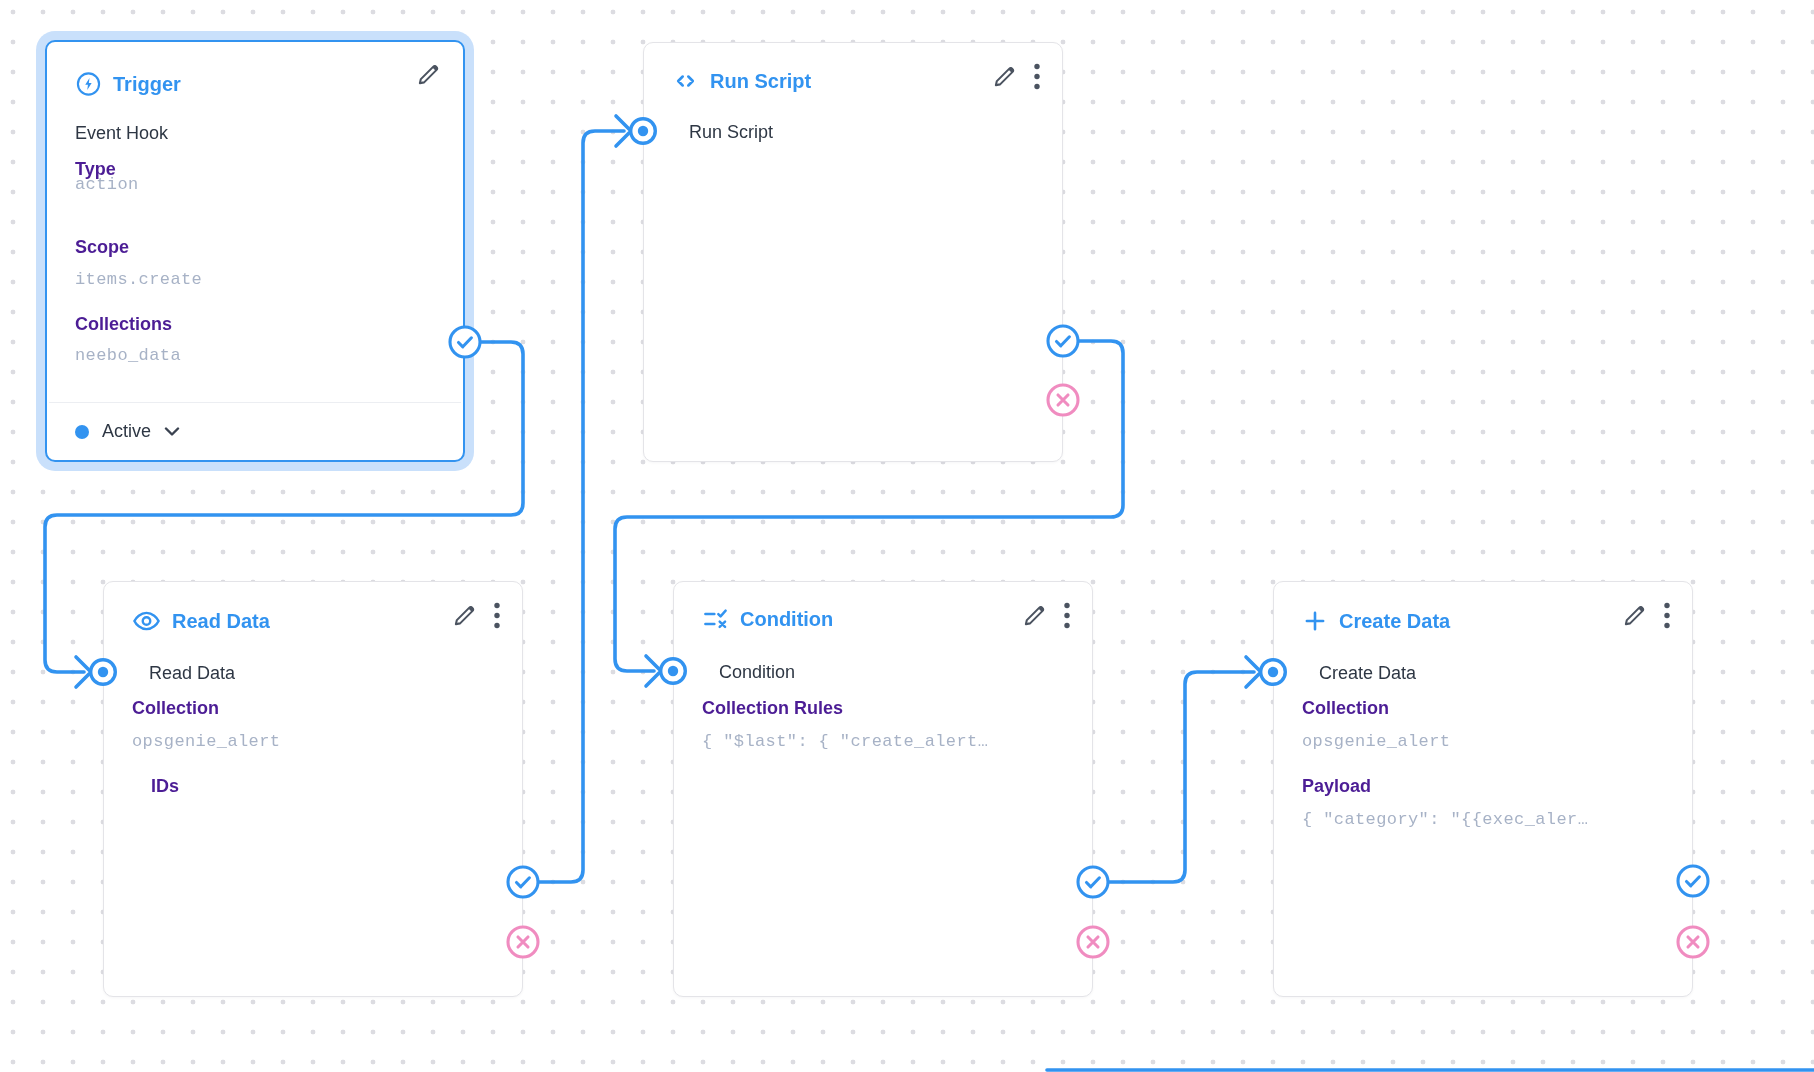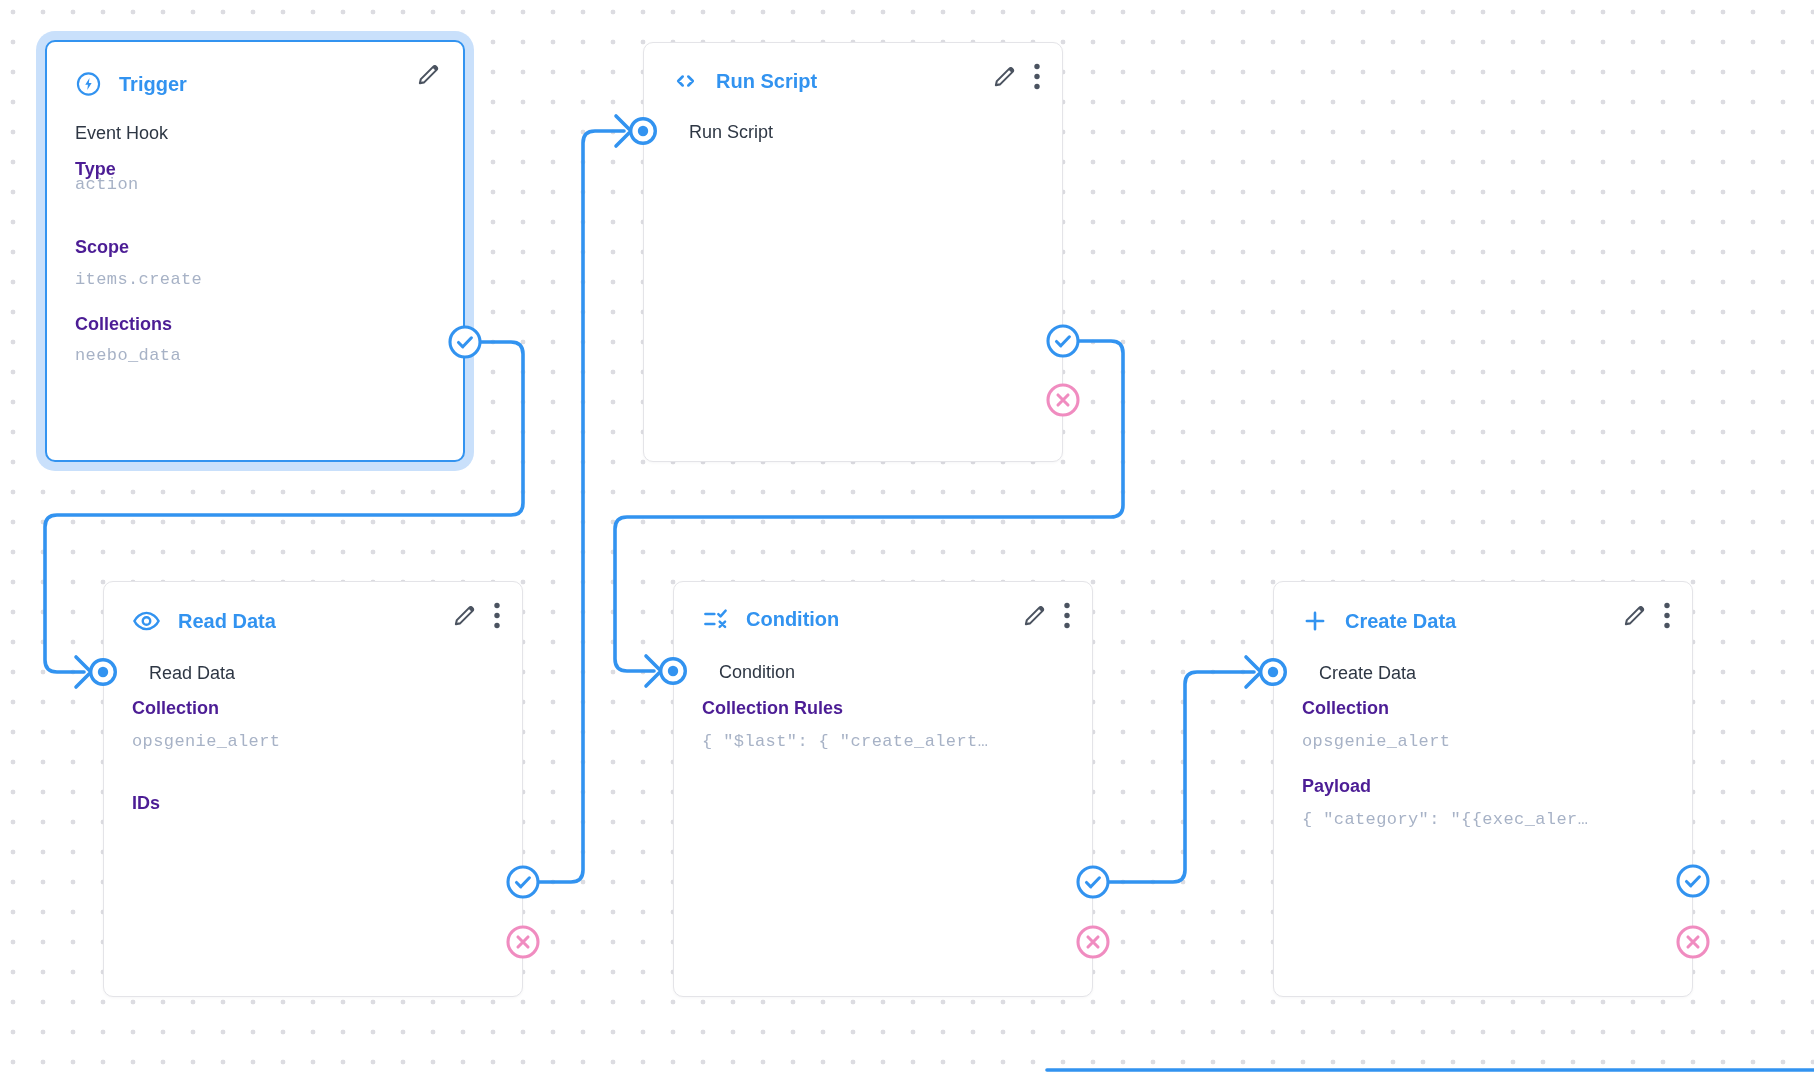--- a/index.html
+++ b/index.html
@@ -5,21 +5,21 @@
   html,body{margin:0;padding:0;background:#fff;}
   body{width:1814px;height:1072px;overflow:hidden;font-family:"Liberation Sans",sans-serif;}
   .canvas{position:relative;width:1814px;height:1072px;background:#fff;
     background-image:radial-gradient(circle,#dcdce1 2.1px,rgba(0,0,0,0) 2.7px);
     background-size:30px 30px;background-position:28px 27px;}
   .wires{position:absolute;left:0;top:0;z-index:1;}
   .node{position:absolute;width:420px;background:#fff;border:1.5px solid #e4e4e8;
     border-radius:10px;box-sizing:border-box;z-index:2;box-shadow:0 1px 3px rgba(25,35,60,.04);}
   .node.selected{border:2.5px solid #3293f0;box-shadow:0 0 0 9px #c9e0fb;}
   .abs{position:absolute;transform:translateY(-50%);left:28px;white-space:nowrap;}
-  .title{display:flex;align-items:center;gap:17px;font-size:20px;font-weight:700;color:#3293f0;}
+  .title{display:flex;align-items:center;gap:11px;font-size:20px;font-weight:700;color:#3293f0;}
   .actions{position:absolute;right:22px;top:20px;display:flex;align-items:center;gap:17px;z-index:3;}
   .iconbtn{background:none;border:none;padding:0;margin:0;cursor:pointer;display:flex;align-items:center;}
   .plain{font-size:18px;color:#2e3744;}
   .blabel{font-size:18px;font-weight:700;color:#4c1d95;}
   .mono{font-family:"Liberation Mono","DejaVu Sans Mono",monospace;font-size:17px;color:#a7b2c6;
     letter-spacing:.4px;max-width:368px;overflow:hidden;text-overflow:clip;}
   .node-footer{position:absolute;left:2px;right:2px;bottom:0;height:57px;border-top:1.5px solid #eceef2;
     display:flex;align-items:center;gap:13px;padding-left:26px;cursor:pointer;}
   .status-dot{width:14px;height:14px;border-radius:50%;background:#3293f0;}
   .status-label{font-size:18px;font-weight:500;color:#2e3744;}
@@ -65,20 +65,29 @@
         </span>
       </button>
     </div>
     <div class="abs plain" style="top:91px;">Event Hook</div>
     <div class="abs blabel" style="top:127px;">Type</div>
     <div class="abs mono" style="top:142px;">action</div>
     <div class="abs blabel" style="top:205px;text-align:right;">Scope</div>
     <div class="abs mono" style="top:237px;">items.create</div>
     <div class="abs blabel" style="top:282px;text-align:center;">Collections</div>
     <div class="abs mono" style="top:313px;">neebo_data</div>
+    <div class="node-footer">
+      <span class="status-dot"></span>
+      <span class="status-label">Active</span>
+      <span>
+        <svg width="16" height="10" viewBox="0 0 16 10">
+            <path d="M2 1.5l6 6 6-6" fill="none" stroke="#3a4250" stroke-width="2.4" stroke-linecap="round" stroke-linejoin="round"></path>
+          </svg>
+      </span>
+    </div>
   </div>
 
   <div class="node" style="left:643px;top:42px;height:420px;">
     <div class="abs title" style="top:38px;">
       <span>
         <svg viewBox="0 0 24 24" width="27" height="27">
             <path d="M9.5 8 L5.5 12l4 4 M14.5 8l4 4-4 4" fill="none" stroke="#3293f0" stroke-width="2.3" stroke-linecap="round" stroke-linejoin="round"></path>
           </svg>
       </span>
       <span>Run Script</span>
@@ -130,21 +139,21 @@
               <circle cx="3" cy="3.5" r="2.7"></circle>
               <circle cx="3" cy="13.5" r="2.7"></circle>
               <circle cx="3" cy="23.5" r="2.7"></circle>
             </svg>
         </span>
       </button>
     </div>
     <div class="abs plain" style="top:91px;left:45px;">Read Data</div>
     <div class="abs blabel" style="top:126px;">Collection</div>
     <div class="abs mono" style="top:159px;">opsgenie_alert</div>
-    <div class="abs blabel" style="top:221px;">IDs</div>
+    <div class="abs blabel" style="top:204px;margin-left:19px;">IDs</div>
   </div>
 
   <div class="node" style="left:673px;top:581px;height:416px;">
     <div class="abs title" style="top:37px;">
       <span>
         <svg viewBox="0 0 24 24" width="27" height="27" fill="none" stroke="#3293f0" stroke-width="2.2" stroke-linecap="round" stroke-linejoin="round">
             <path d="M3 7.5h8M3 16.5h8"></path>
             <path d="M14.5 7.7l2 2L21 4.6"></path>
             <path d="M15.7 14.3l4.8 4.8M20.5 14.3l-4.8 4.8"></path>
           </svg>

